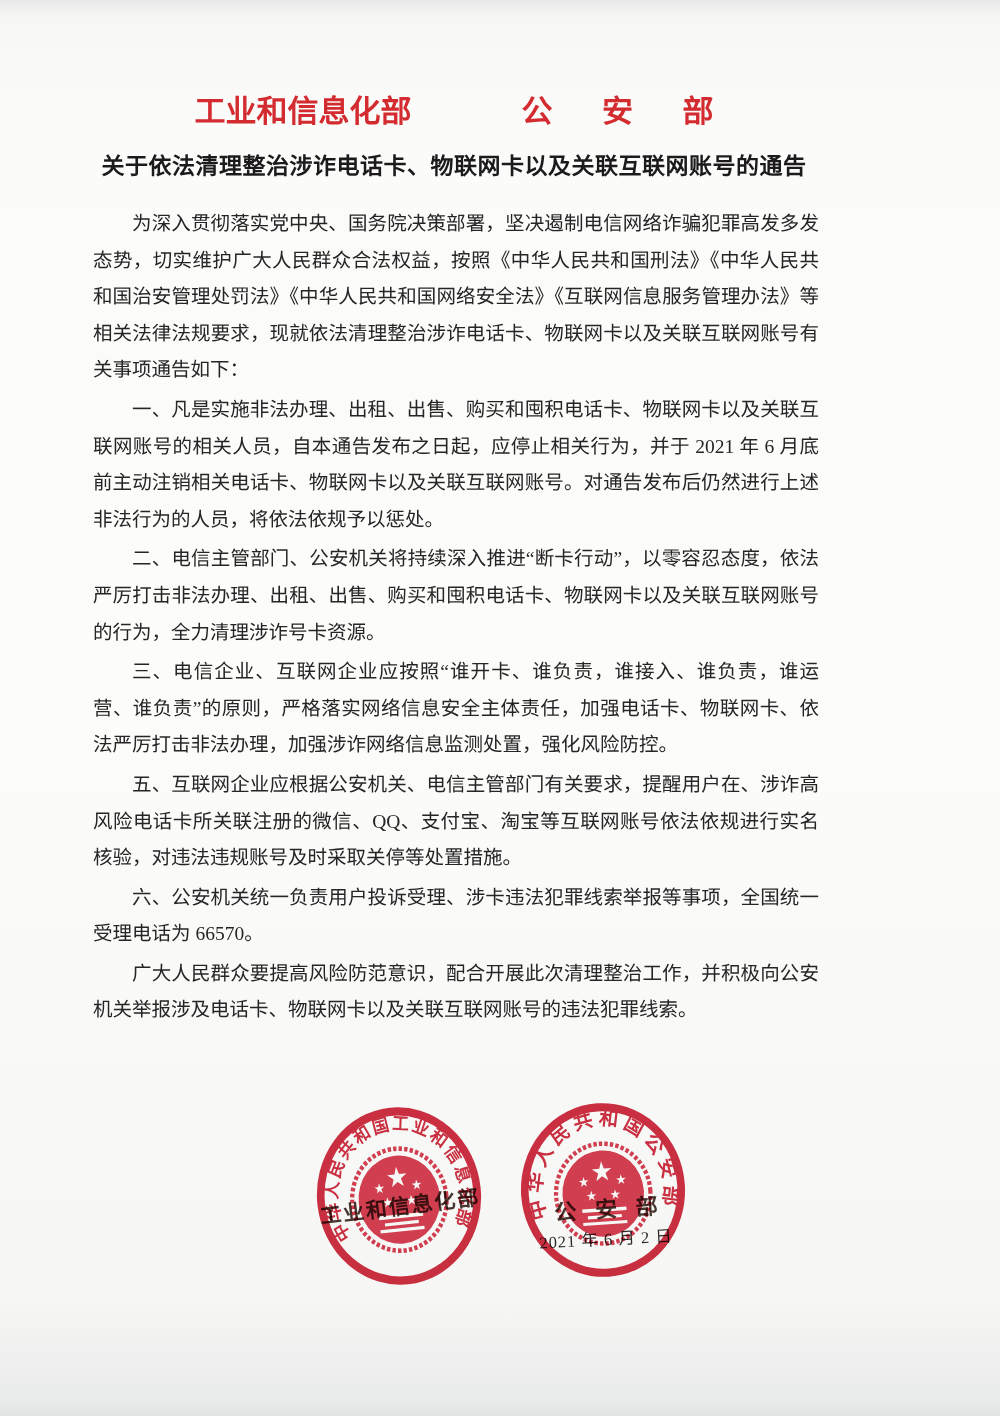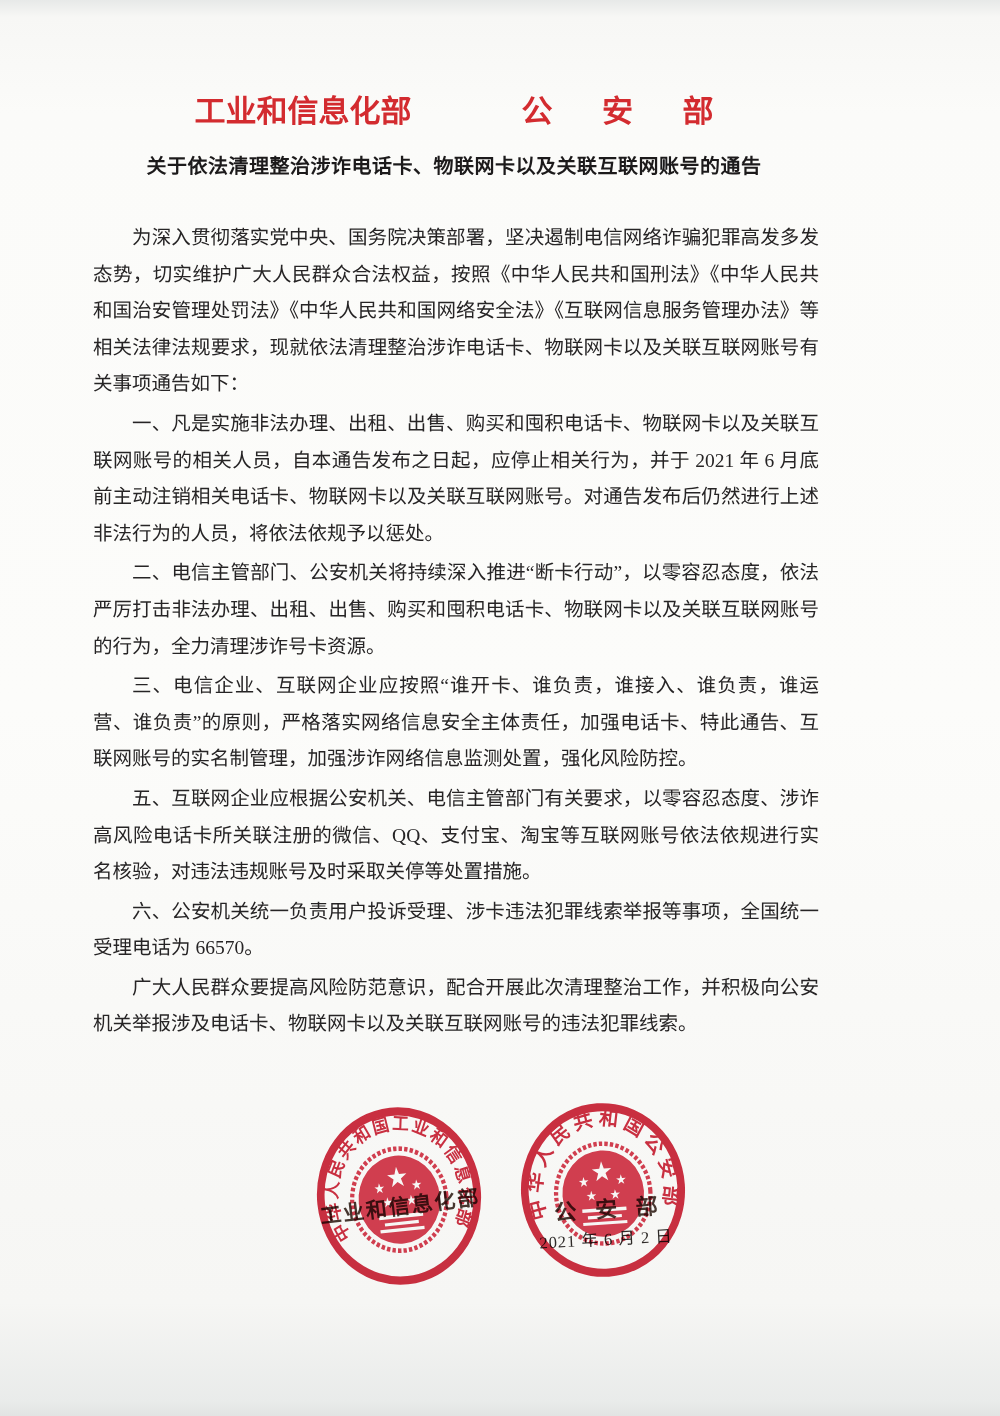--- a/index.html
+++ b/index.html
@@ -15,25 +15,25 @@
     display:flex;justify-content:center;align-items:baseline;gap:110px;
     font-weight:bold;font-size:31px;line-height:36px;
     font-family:"Liberation Serif","DejaVu Serif",serif;
   }
   .red-header .ministry{color:#d32b2f;}
   .red-header .spread{letter-spacing:1.6em;margin-right:-1.6em;}
   .doc-title{
     margin:20px 60px 0;
     text-align:center;
     font-family:"Liberation Sans","DejaVu Sans",sans-serif;
-    font-weight:700;font-size:20px;line-height:32px;letter-spacing:0.5px;
+    font-weight:700;font-size:23px;line-height:32px;letter-spacing:0.5px;
     color:#1c1a1b;
   }
   .doc-body{
-    margin-top:38px;
+    margin-top:24px;
     padding:0 89px 0 93px;
     font-size:19.5px;line-height:36.6px;
     text-align:justify;text-justify:inter-ideograph;
     color:#262425;
   }
   .doc-body p{margin:0 0 3px;text-indent:2em;}
   
   .seal-svg{position:absolute;mix-blend-mode:multiply;opacity:0.95;}
   .seal-left-svg{left:314px;top:1104px;width:170px;height:184px;transform:rotate(-6deg);}
   .seal-right-svg{left:518px;top:1100px;width:170px;height:180px;transform:rotate(-4deg);}
@@ -62,22 +62,22 @@
     <span class="ministry">工业和信息化部</span>
     <span class="ministry spread">公安部</span>
   </div>
 
   <div class="doc-title">关于依法清理整治涉诈电话卡、物联网卡以及关联互联网账号的通告</div>
 
   <div class="doc-body">
     <p>为深入贯彻落实党中央、国务院决策部署，坚决遏制电信网络诈骗犯罪高发多发态势，切实维护广大人民群众合法权益，按照《中华人民共和国刑法》《中华人民共和国治安管理处罚法》《中华人民共和国网络安全法》《互联网信息服务管理办法》等相关法律法规要求，现就依法清理整治涉诈电话卡、物联网卡以及关联互联网账号有关事项通告如下：</p>
     <p>一、凡是实施非法办理、出租、出售、购买和囤积电话卡、物联网卡以及关联互联网账号的相关人员，自本通告发布之日起，应停止相关行为，并于 2021 年 6 月底前主动注销相关电话卡、物联网卡以及关联互联网账号。对通告发布后仍然进行上述非法行为的人员，将依法依规予以惩处。</p>
     <p>二、电信主管部门、公安机关将持续深入推进“断卡行动”，以零容忍态度，依法严厉打击非法办理、出租、出售、购买和囤积电话卡、物联网卡以及关联互联网账号的行为，全力清理涉诈号卡资源。</p>
-    <p>三、电信企业、互联网企业应按照“谁开卡、谁负责，谁接入、谁负责，谁运营、谁负责”的原则，严格落实网络信息安全主体责任，加强电话卡、特此通告、互联网账号的实名制管理，加强涉诈网络信息监测处置，强化风险防控。</p>
-    <p>五、互联网企业应根据公安机关、电信主管部门有关要求，以零容忍态度、涉诈高风险电话卡所关联注册的微信、QQ、支付宝、淘宝等互联网账号依法依规进行实名核验，对违法违规账号及时采取关停等处置措施。</p>
+    <p>三、电信企业、互联网企业应按照“谁开卡、谁负责，谁接入、谁负责，谁运营、谁负责”的原则，严格落实网络信息安全主体责任，加强电话卡、物联网卡、依法严厉打击非法办理，加强涉诈网络信息监测处置，强化风险防控。</p>
+    <p>五、互联网企业应根据公安机关、电信主管部门有关要求，提醒用户在、涉诈高风险电话卡所关联注册的微信、QQ、支付宝、淘宝等互联网账号依法依规进行实名核验，对违法违规账号及时采取关停等处置措施。</p>
     <p>六、公安机关统一负责用户投诉受理、涉卡违法犯罪线索举报等事项，全国统一受理电话为 66570。</p>
     <p>广大人民群众要提高风险防范意识，配合开展此次清理整治工作，并积极向公安机关举报涉及电话卡、物联网卡以及关联互联网账号的违法犯罪线索。</p>
   </div>
 
   <div class="seal-overlay overlay-left">工业和信息化部</div>
   <div class="seal-overlay overlay-right">公安部</div>
   <div class="seal-date">2021 年 6 月 2 日</div>
 
   <svg class="seal-svg seal-left-svg" viewBox="0 0 200 200" preserveAspectRatio="none">
     <circle cx="100" cy="100" r="92" fill="none" stroke="#cd2438" stroke-width="9"></circle>

